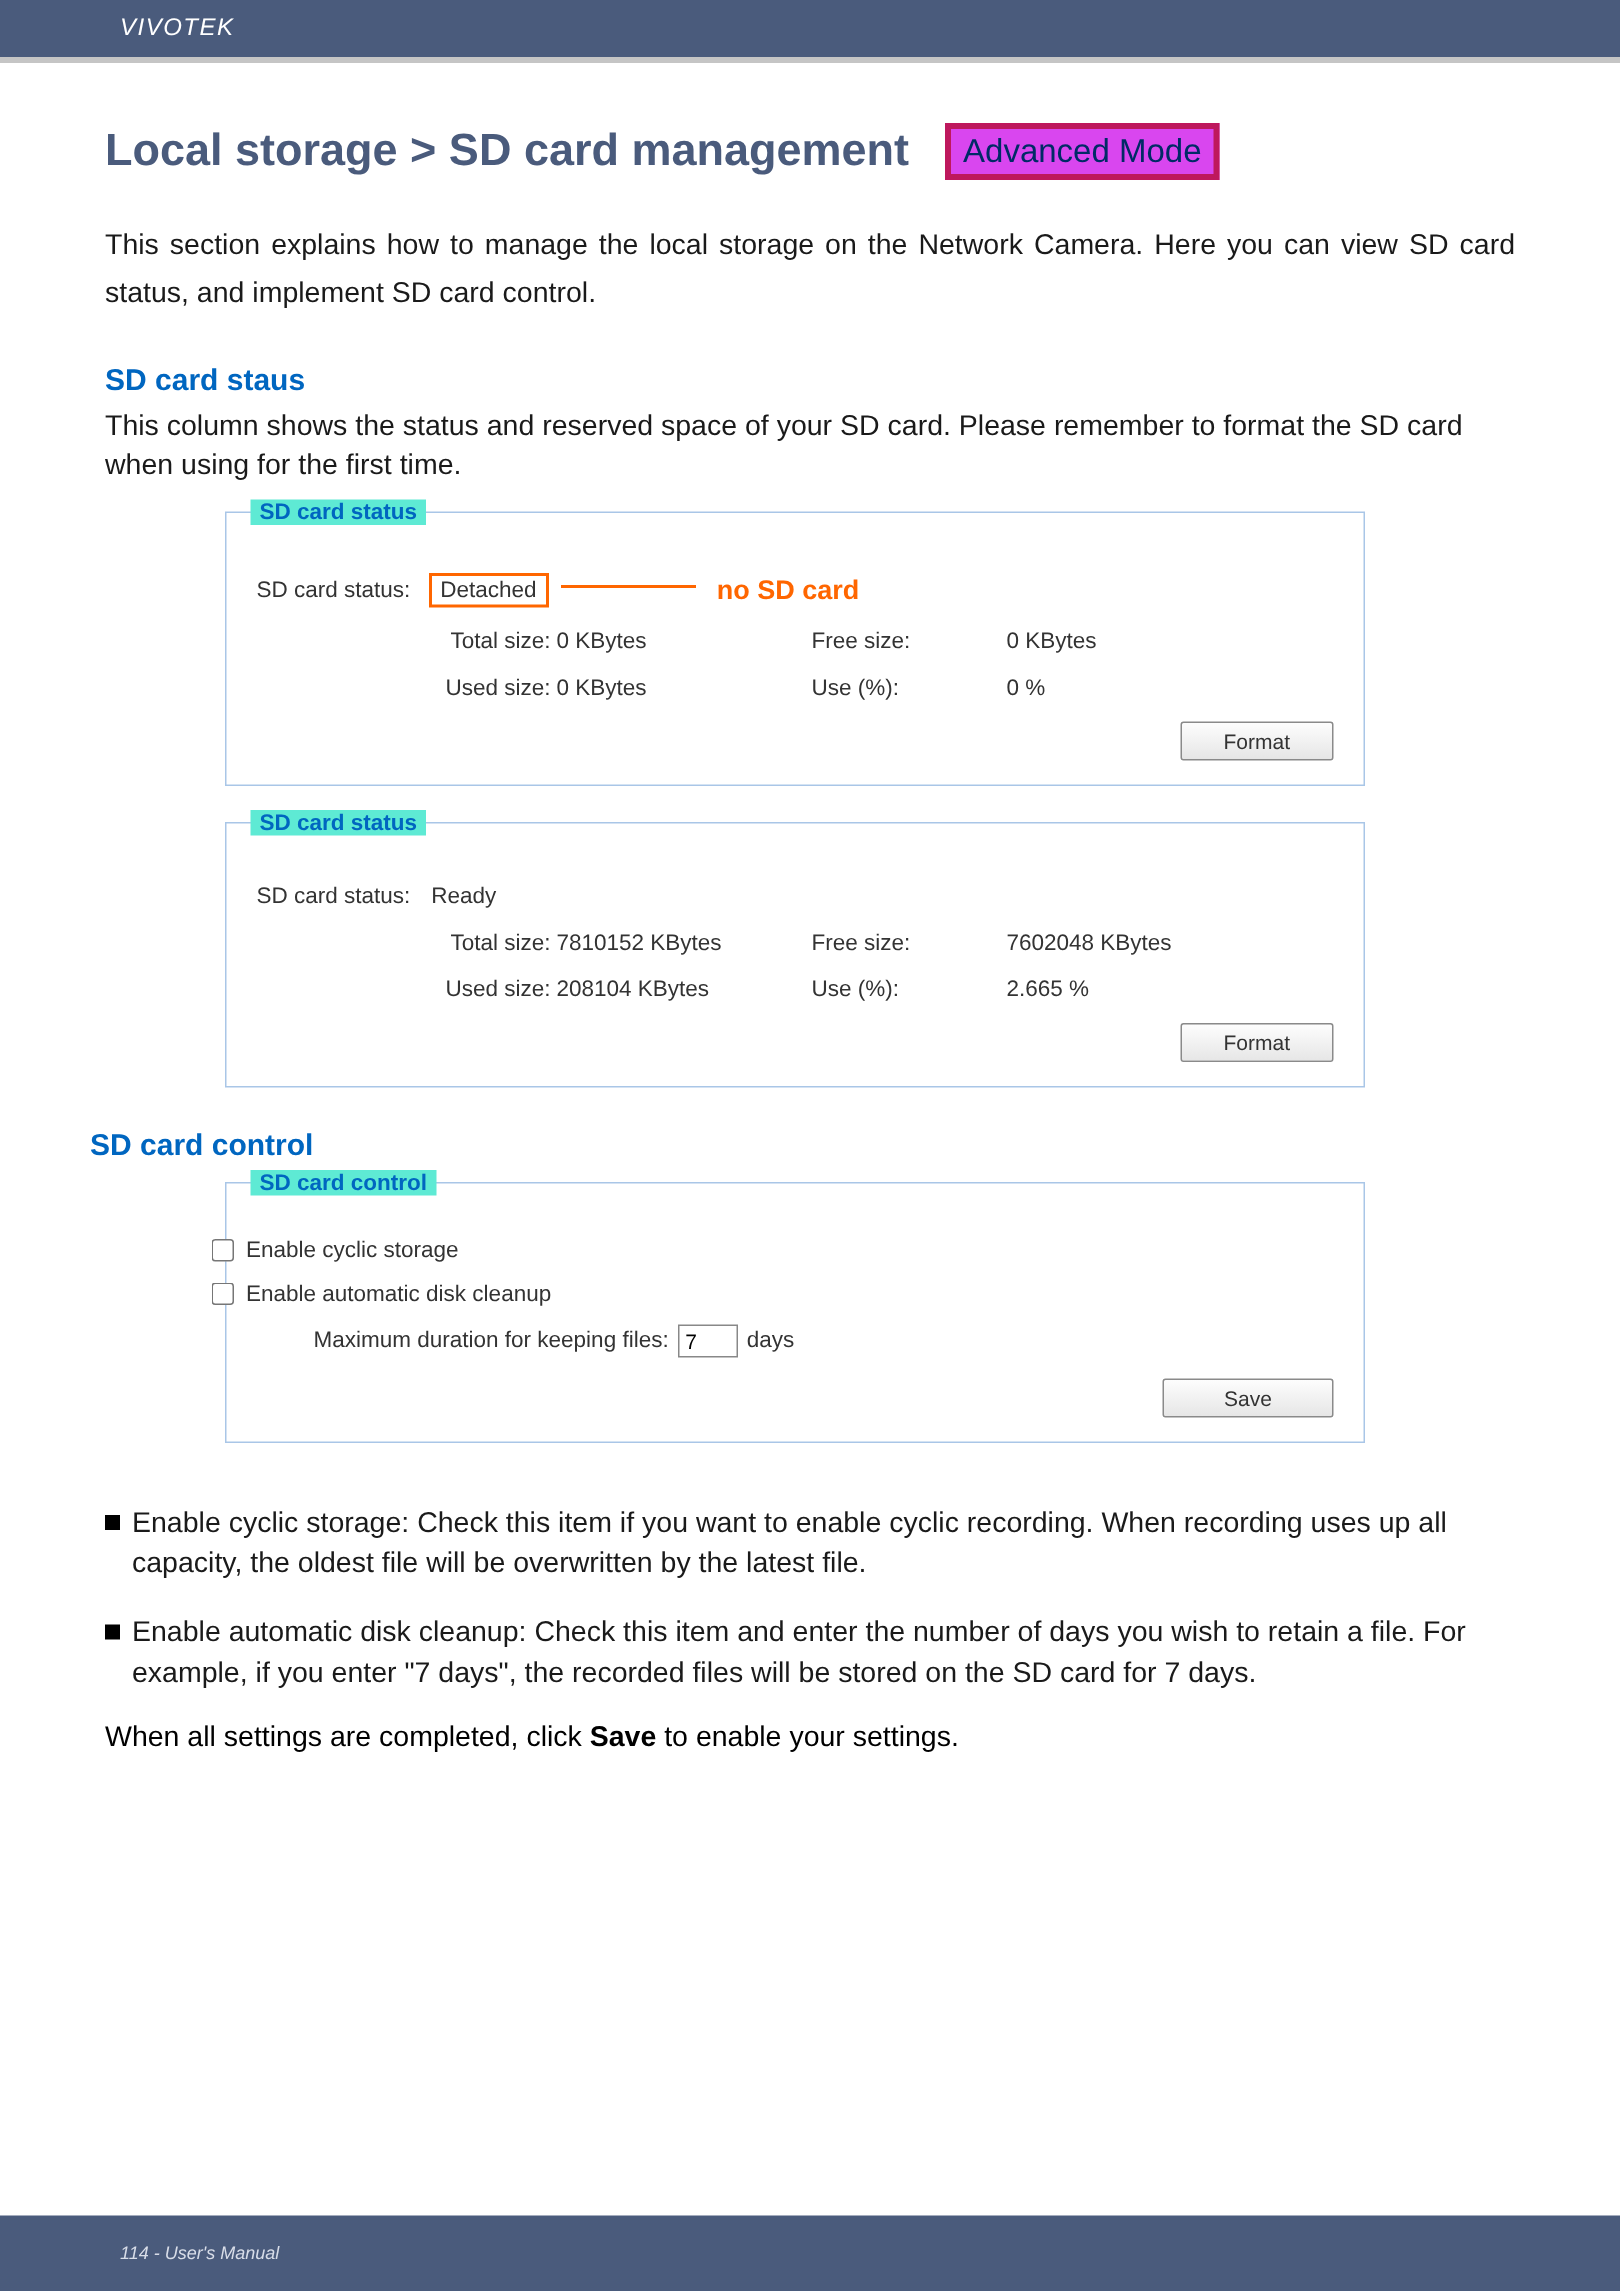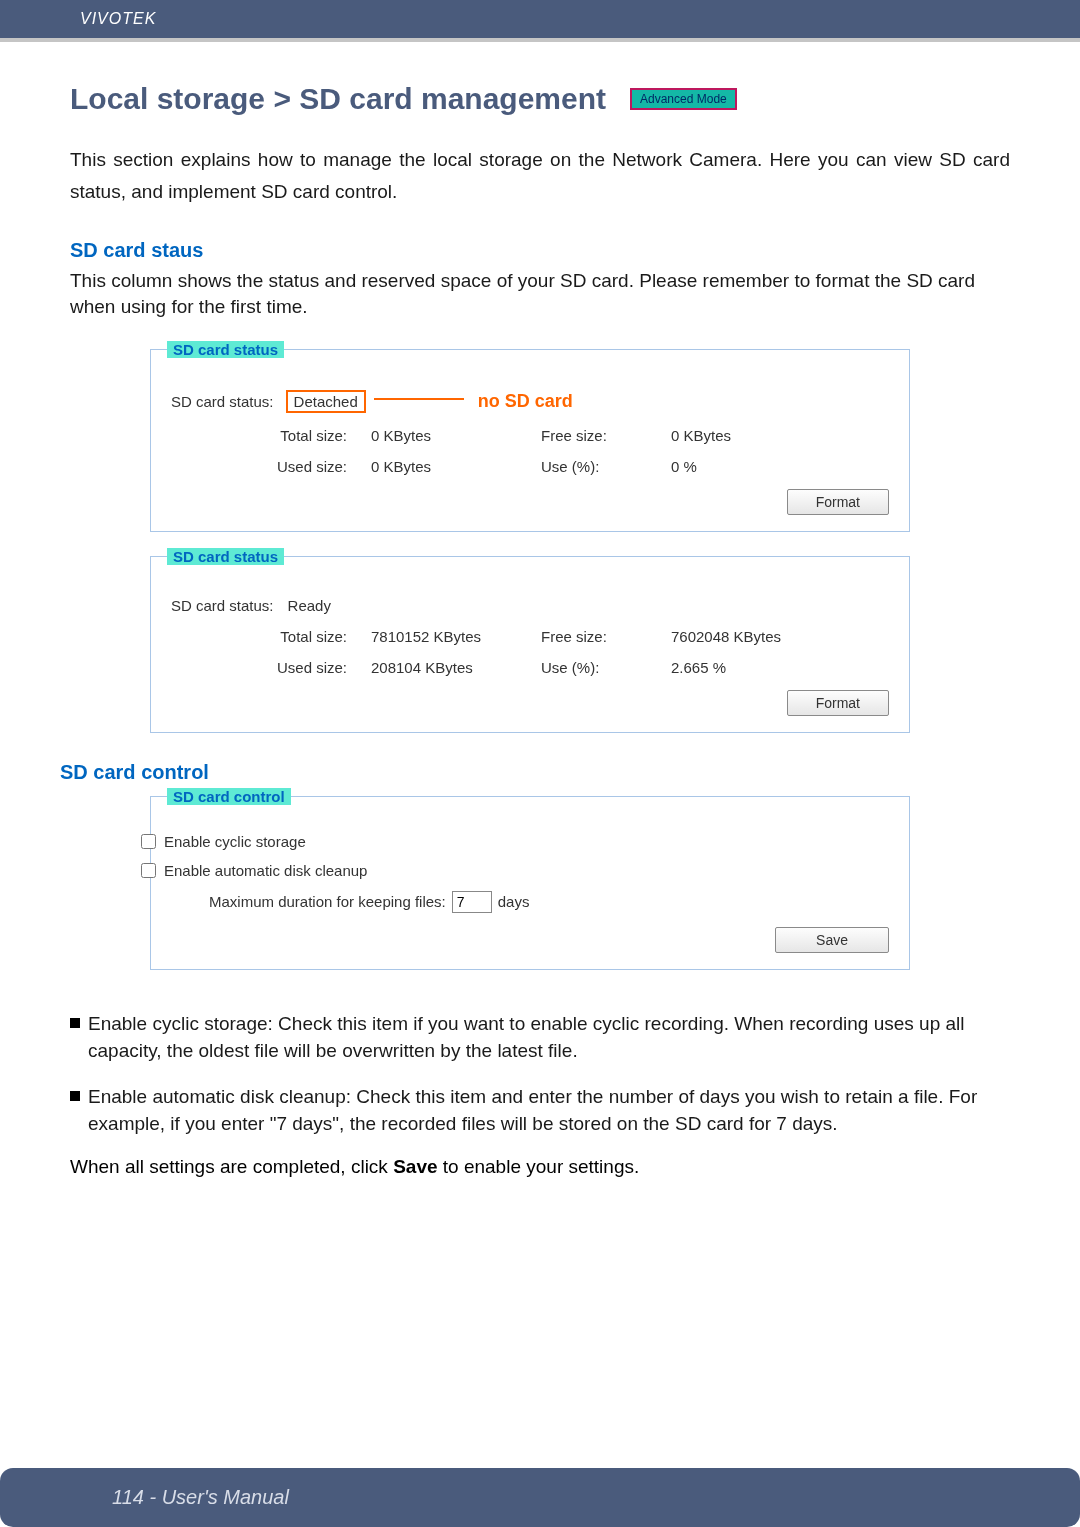--- a/index.html
+++ b/index.html
@@ -31,44 +31,44 @@
       align-items: center;
       gap: 24px;
       margin-bottom: 28px;
     }
     .page-title {
       color: #4a5b7c;
       font-size: 30px;
       font-weight: bold;
     }
     .mode-badge {
-      background: #14b8a6;
+      background: #d946ef;
       color: #002a66;
-      border: 2px solid #be185d;
-      font-size: 12px;
+      border: 4px solid #be185d;
+      font-size: 22px;
       padding: 2px 8px;
     }
     .intro {
       font-size: 19px;
       color: #1a1a1a;
       line-height: 1.7;
       text-align: justify;
       margin-bottom: 30px;
     }
     .section-heading {
       color: #0066c0;
       font-weight: bold;
       font-size: 20px;
       margin-bottom: 6px;
     }
     .section-desc {
       font-size: 19px;
       color: #1a1a1a;
       line-height: 1.4;
-      margin-bottom: 28px;
+      margin-bottom: 16px;
     }
     .fieldset-wrap {
       margin-left: 80px;
       margin-bottom: 24px;
       width: 760px;
     }
     .fs {
       border: 1px solid #a9c6e7;
       position: relative;
       padding: 40px 20px 16px 20px;
@@ -111,21 +111,21 @@
       font-size: 18px;
     }
     .stat-grid {
       display: grid;
       grid-template-columns: 160px 170px 130px 150px;
       row-gap: 14px;
       font-size: 15px;
       color: #333;
       margin-left: 40px;
     }
-    .stat-grid .lbl { text-align: right; padding-right: 24px; }
+    .stat-grid .lbl { text-align: right; padding-right: 4px; }
     .btn-row {
       text-align: right;
       margin-top: 14px;
     }
     .btn {
       display: inline-block;
       background: linear-gradient(#fdfdfd, #e6e6e6);
       border: 1px solid #8a8a8a;
       padding: 4px 28px;
       font-size: 14px;
@@ -180,23 +180,22 @@
       margin-top: 6px;
     }
     .footer {
       position: absolute;
       bottom: 0;
       left: 0;
       right: 0;
       background: #4a5b7c;
       color: #d8dde8;
       font-style: italic;
-      font-size: 20px;
-      padding: 18px 0 18px 112px;
-      border-radius: 13px;
+      font-size: 12px;
+      padding: 18px 0 18px 80px;
     }
   </style>
 </head>
 <body>
 
 <div class="brand-bar">VIVOTEK</div>
 <div class="divider"></div>
 
 <div class="content">
 

